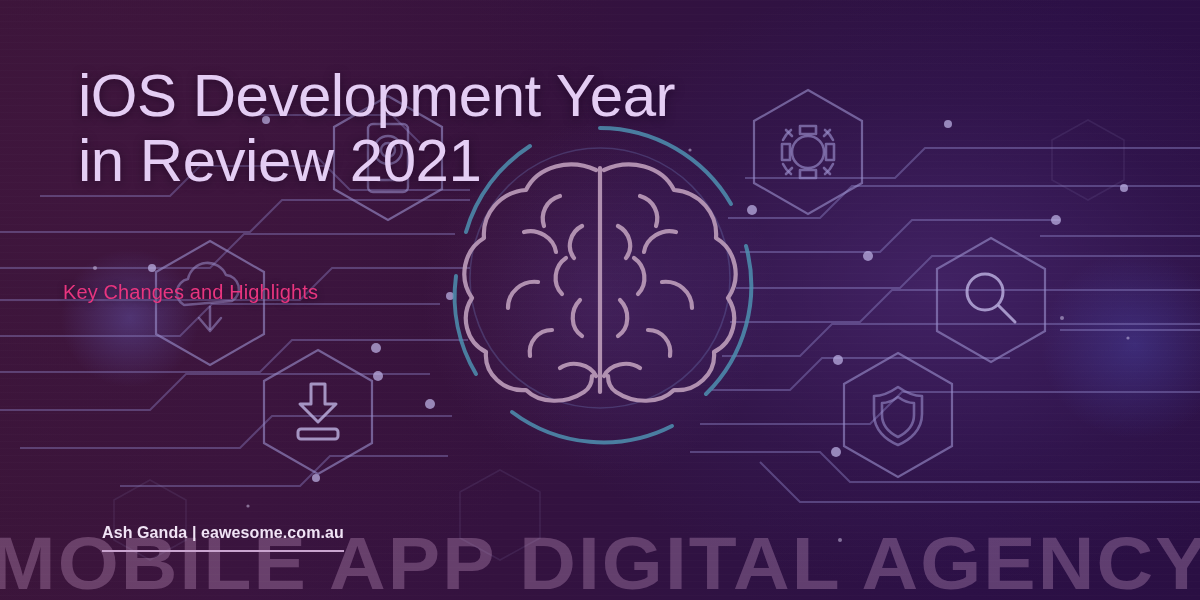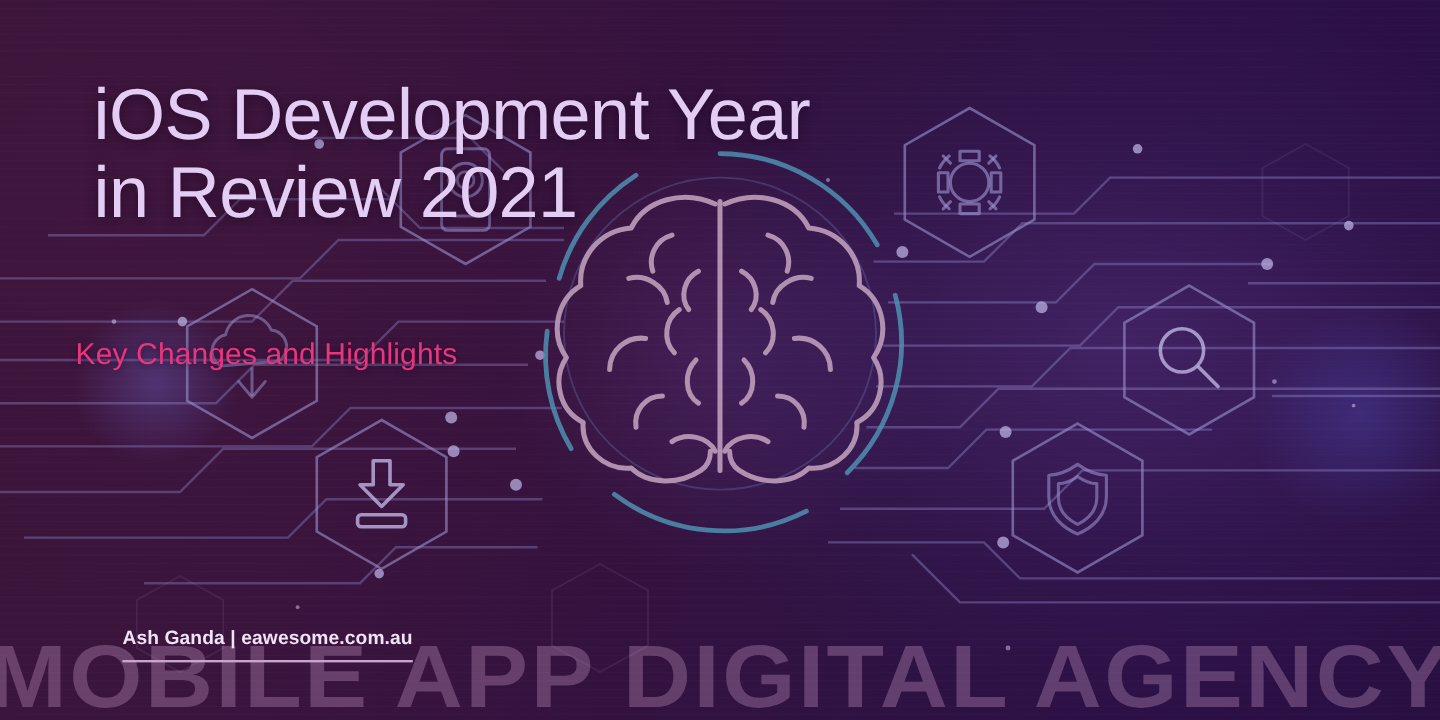--- a/index.html
+++ b/index.html
@@ -54,21 +54,21 @@
   .headline {
     position:absolute; left:78px; top:52px;
     font-size:60px; font-weight:400; line-height:1.08;
     color:#e4cdf4; letter-spacing:-0.5px;
     text-shadow:0 2px 10px rgba(20,4,28,0.55);
     white-space:pre-line;
     margin-top:12px;
   }
   .subtitle {
     position:absolute; left:63px; top:281px;
-    font-size:25px; font-weight:400; letter-spacing:.1px;
+    font-size:20px; font-weight:400; letter-spacing:.1px;
     color:#e8357f;
     text-shadow:0 1px 6px rgba(20,4,28,0.5);
   }
 
   .attribution {
     position:absolute; left:62px; bottom:48px;
     padding-bottom:8px;
     border-bottom:2px solid #c9a4cf;
     margin-left:40px;
   }

